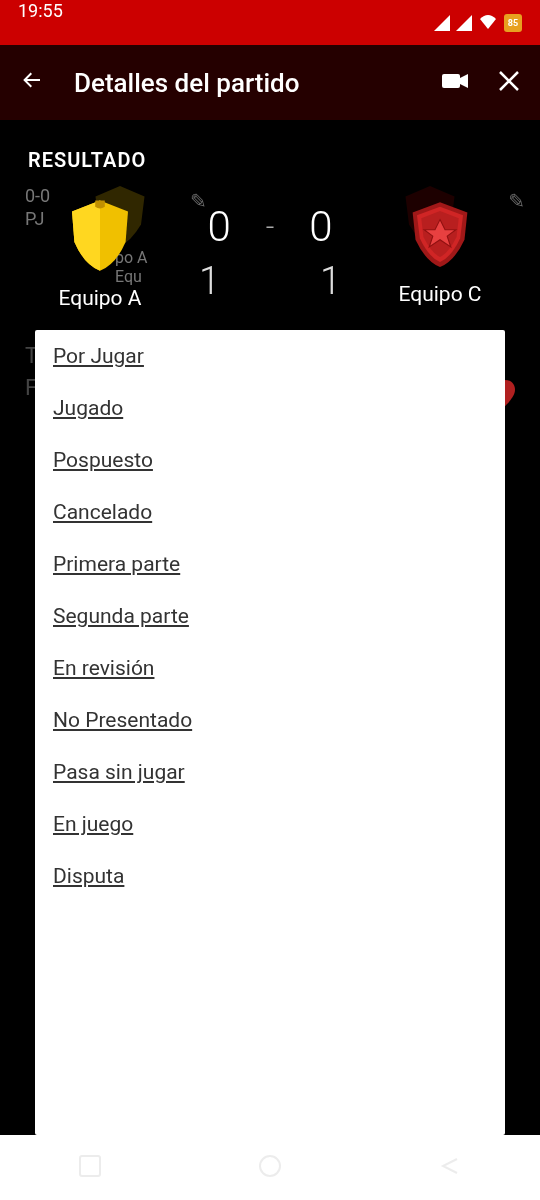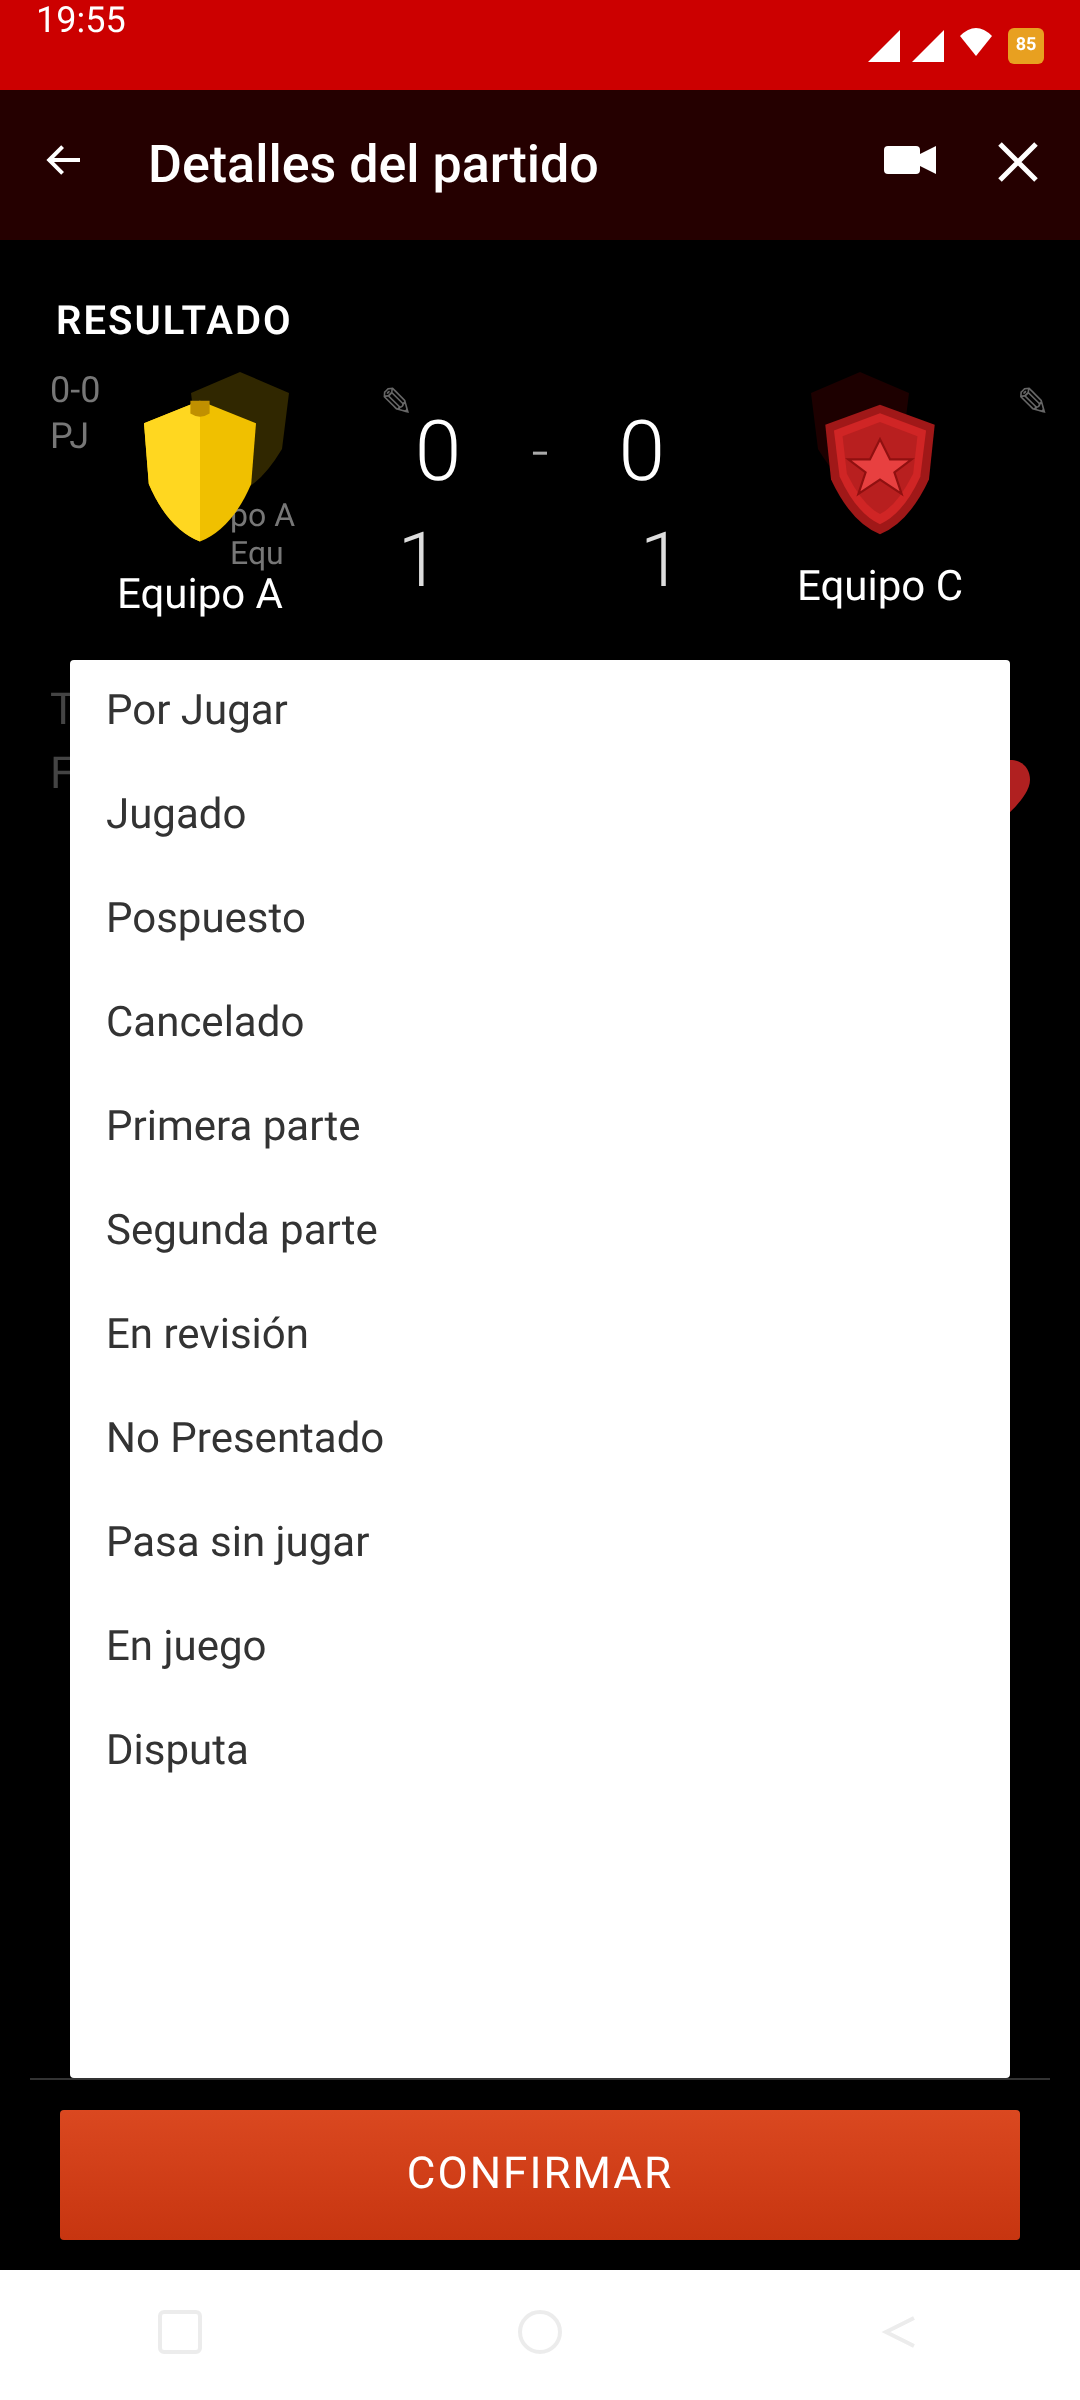--- a/index.html
+++ b/index.html
@@ -36,21 +36,21 @@
   .team-col { display: flex; flex-direction: column; align-items: center; width: 130px; }
   .shield-a svg { width: 80px; height: 80px; }
   .shield-c svg { width: 72px; height: 72px; }
   .team-name { font-size: 21px; margin-top: 8px; color: #fff; }
   .score-center { display: flex; flex-direction: column; align-items: center; }
   .score-main { display: flex; align-items: center; gap: 35px; font-size: 42px; color: #fff; font-weight: 300; }
   .score-dash { font-size: 30px; color: #aaa; }
   .score-sub { display: flex; gap: 100px; font-size: 38px; color: #ddd; margin-top: 8px; font-weight: 300; }
 
   .options-card { background: #fff; color: #222; margin: 20px 35px 0; flex: 1; overflow: hidden; border-radius: 2px; }
-  .option-item { padding: 14px 18px; font-size: 21px; color: #333; }
+  .option-item { padding: 14px 18px; font-size: 21px; color: #333; text-decoration: underline; }
 
   .footer-bar { padding: 15px; border-top: 1px solid #333; margin: 0 15px; }
   .confirm-btn { background: #d03a15; background: linear-gradient(#da4820, #c73510); color: #fff; text-align: center; padding: 20px; font-size: 22px; letter-spacing: 1px; border-radius: 2px; }
 
   .nav-area { width: 540px; height: 65px; background: #fff; display: flex; align-items: center; justify-content: space-around; color: #ccc; }
   .nav-shape { width: 22px; height: 22px; border: 2px solid #e0e0e0; opacity: 0.6; }
 </style>
 </head>
 <body>
 
@@ -177,23 +177,20 @@
       <div class="option-item">Cancelado</div>
       <div class="option-item">Primera parte</div>
       <div class="option-item">Segunda parte</div>
       <div class="option-item">En revisión</div>
       <div class="option-item">No Presentado</div>
       <div class="option-item">Pasa sin jugar</div>
       <div class="option-item">En juego</div>
       <div class="option-item">Disputa</div>
     </div>
 
-    <div class="footer-bar">
-      <div class="confirm-btn">CONFIRMAR</div>
-    </div>
   </div>
 </div>
 
 <div class="nav-area">
   <span><span class="nav-shape" style="display:inline-block;border-radius:3px;"></span></span>
   <span><span class="nav-shape" style="display:inline-block;border-radius:50%;"></span></span>
   <span><svg width="22" height="22" viewBox="0 0 22 22">
         <path d="M4 4 L18 11 L4 18" fill="none" stroke="#e0e0e0" stroke-width="2" opacity="0.6" transform="rotate(180 11 11)"></path>
       </svg></span>
 </div>

